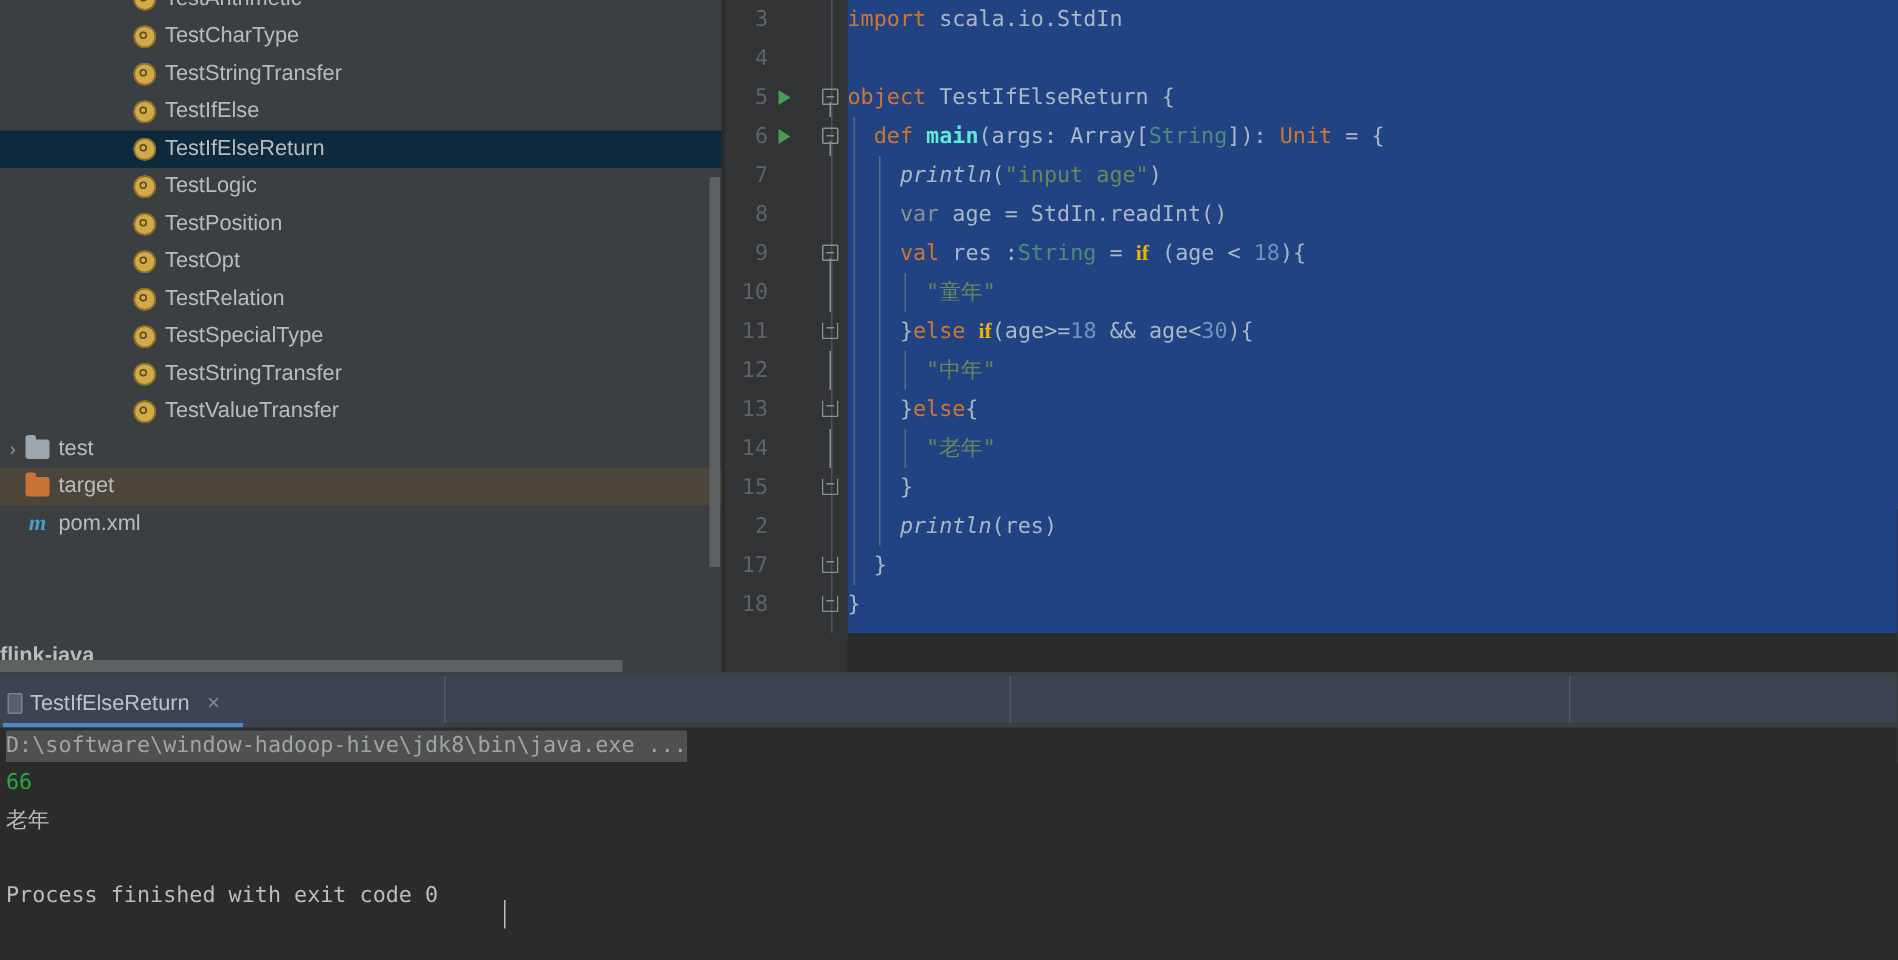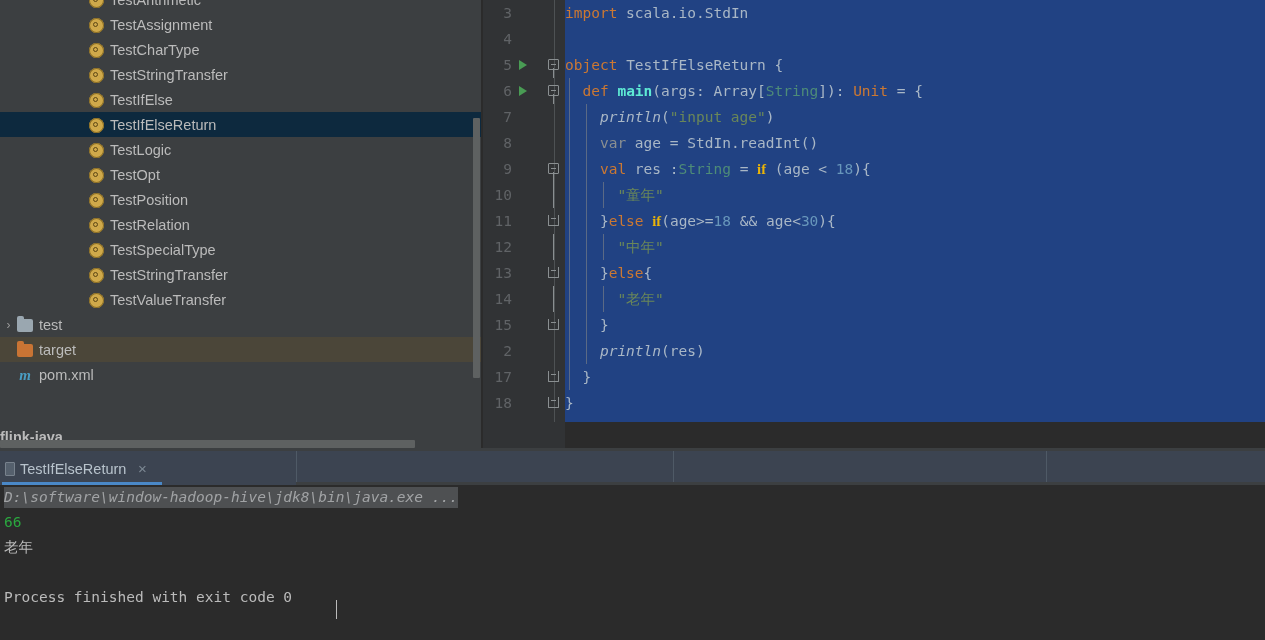--- a/index.html
+++ b/index.html
@@ -320,46 +320,44 @@
     height: 25px;
     line-height: 25px;
     white-space: pre;
     padding-left: 4px;
     color: #bbbbbb;
   }
   .cline .cmdhl {
     background: #4e5052;
     color: #a1a3a5;
     padding: 2px 0 3px 0;
-    font-style: italic;
   }
   .cgreen { color: #2aa83f; }
   #console-caret {
     position: absolute;
     left: 336px; top: 115px;
     width: 1px; height: 19px;
     background: #bbbbbb;
   }
 </style>
 </head>
 <body>
 
 <div id="root">
 
   <div id="sidebar">
     <div id="tree-list">
         <div class="tree-row" style="margin-top: -13px;"><span class="node-icon icon-scala-object"></span><span class="node-label">TestArithmetic</span></div>
-        <div class="tree-row"><span class="node-icon icon-scala-object"></span><span class="node-label">TestAssignment</span></div>
         <div class="tree-row"><span class="node-icon icon-scala-object"></span><span class="node-label">TestCharType</span></div>
         <div class="tree-row"><span class="node-icon icon-scala-object"></span><span class="node-label">TestStringTransfer</span></div>
         <div class="tree-row"><span class="node-icon icon-scala-object"></span><span class="node-label">TestIfElse</span></div>
         <div class="tree-row selected"><span class="node-icon icon-scala-object"></span><span class="node-label">TestIfElseReturn</span></div>
         <div class="tree-row"><span class="node-icon icon-scala-object"></span><span class="node-label">TestLogic</span></div>
+        <div class="tree-row"><span class="node-icon icon-scala-object"></span><span class="node-label">TestPosition</span></div>
         <div class="tree-row"><span class="node-icon icon-scala-object"></span><span class="node-label">TestOpt</span></div>
-        <div class="tree-row"><span class="node-icon icon-scala-object"></span><span class="node-label">TestPosition</span></div>
         <div class="tree-row"><span class="node-icon icon-scala-object"></span><span class="node-label">TestRelation</span></div>
         <div class="tree-row"><span class="node-icon icon-scala-object"></span><span class="node-label">TestSpecialType</span></div>
         <div class="tree-row"><span class="node-icon icon-scala-object"></span><span class="node-label">TestStringTransfer</span></div>
         <div class="tree-row"><span class="node-icon icon-scala-object"></span><span class="node-label">TestValueTransfer</span></div>
       </div>
     <div id="folder-list">
         <div class="tree-row"><span class="chevron">›</span><span class="icon-folder"></span><span class="folder-row-label">test</span></div>
         <div class="tree-row target-hl"><span class="chevron"></span><span class="icon-folder orange"></span><span class="folder-row-label">target</span></div>
         <div class="tree-row"><span class="chevron"></span><span class="icon-maven">m</span><span class="folder-row-label">pom.xml</span></div>
       </div>

